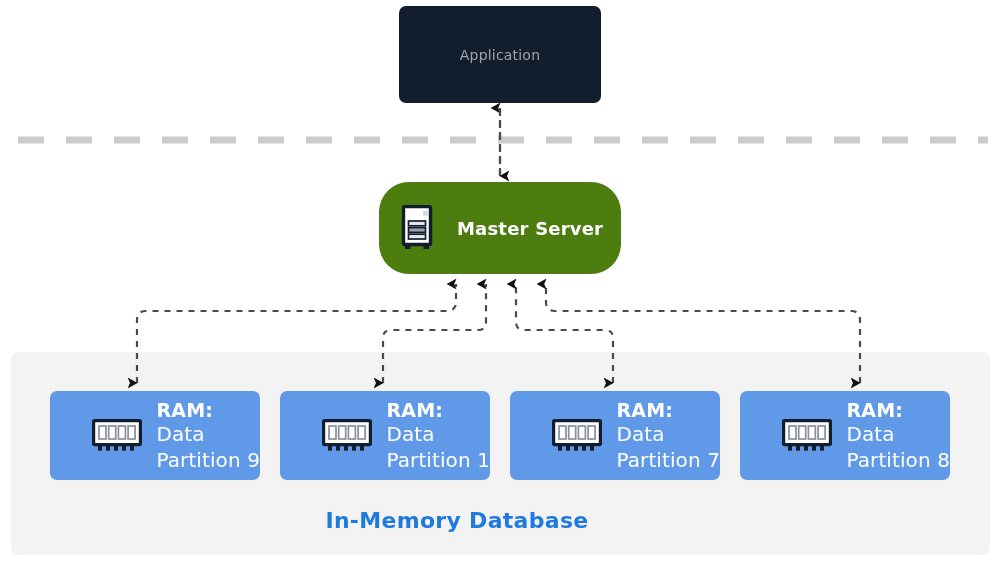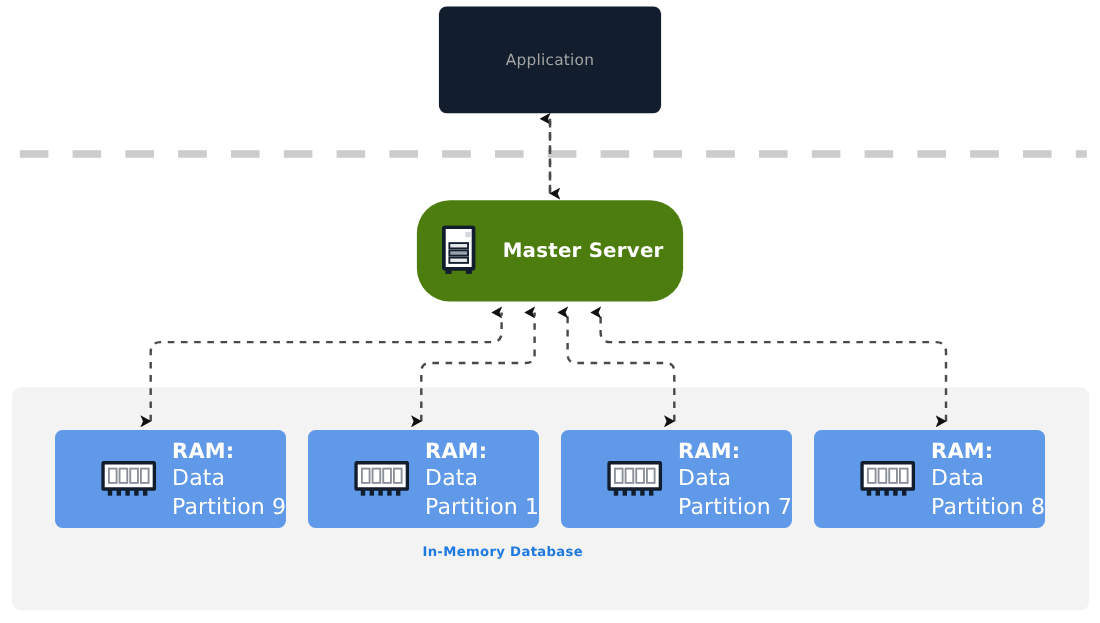--- a/index.html
+++ b/index.html
@@ -97,25 +97,25 @@
     font-size: 20px;
     font-weight: normal;
     display: block;
     letter-spacing: 0.1px;
   }
 
   
   .db-caption {
     position: absolute;
     left: 0;
-    top: 494px;
+    top: 508px;
     width: 914px;
     text-align: center;
     color: #1f7ae0;
-    font-size: 12px;
+    font-size: 22px;
     font-weight: bold;
     letter-spacing: 0.3px;
   }
 
   
   #wires {
     position: absolute;
     left: 0;
     top: 0;
     width: 1000px;

